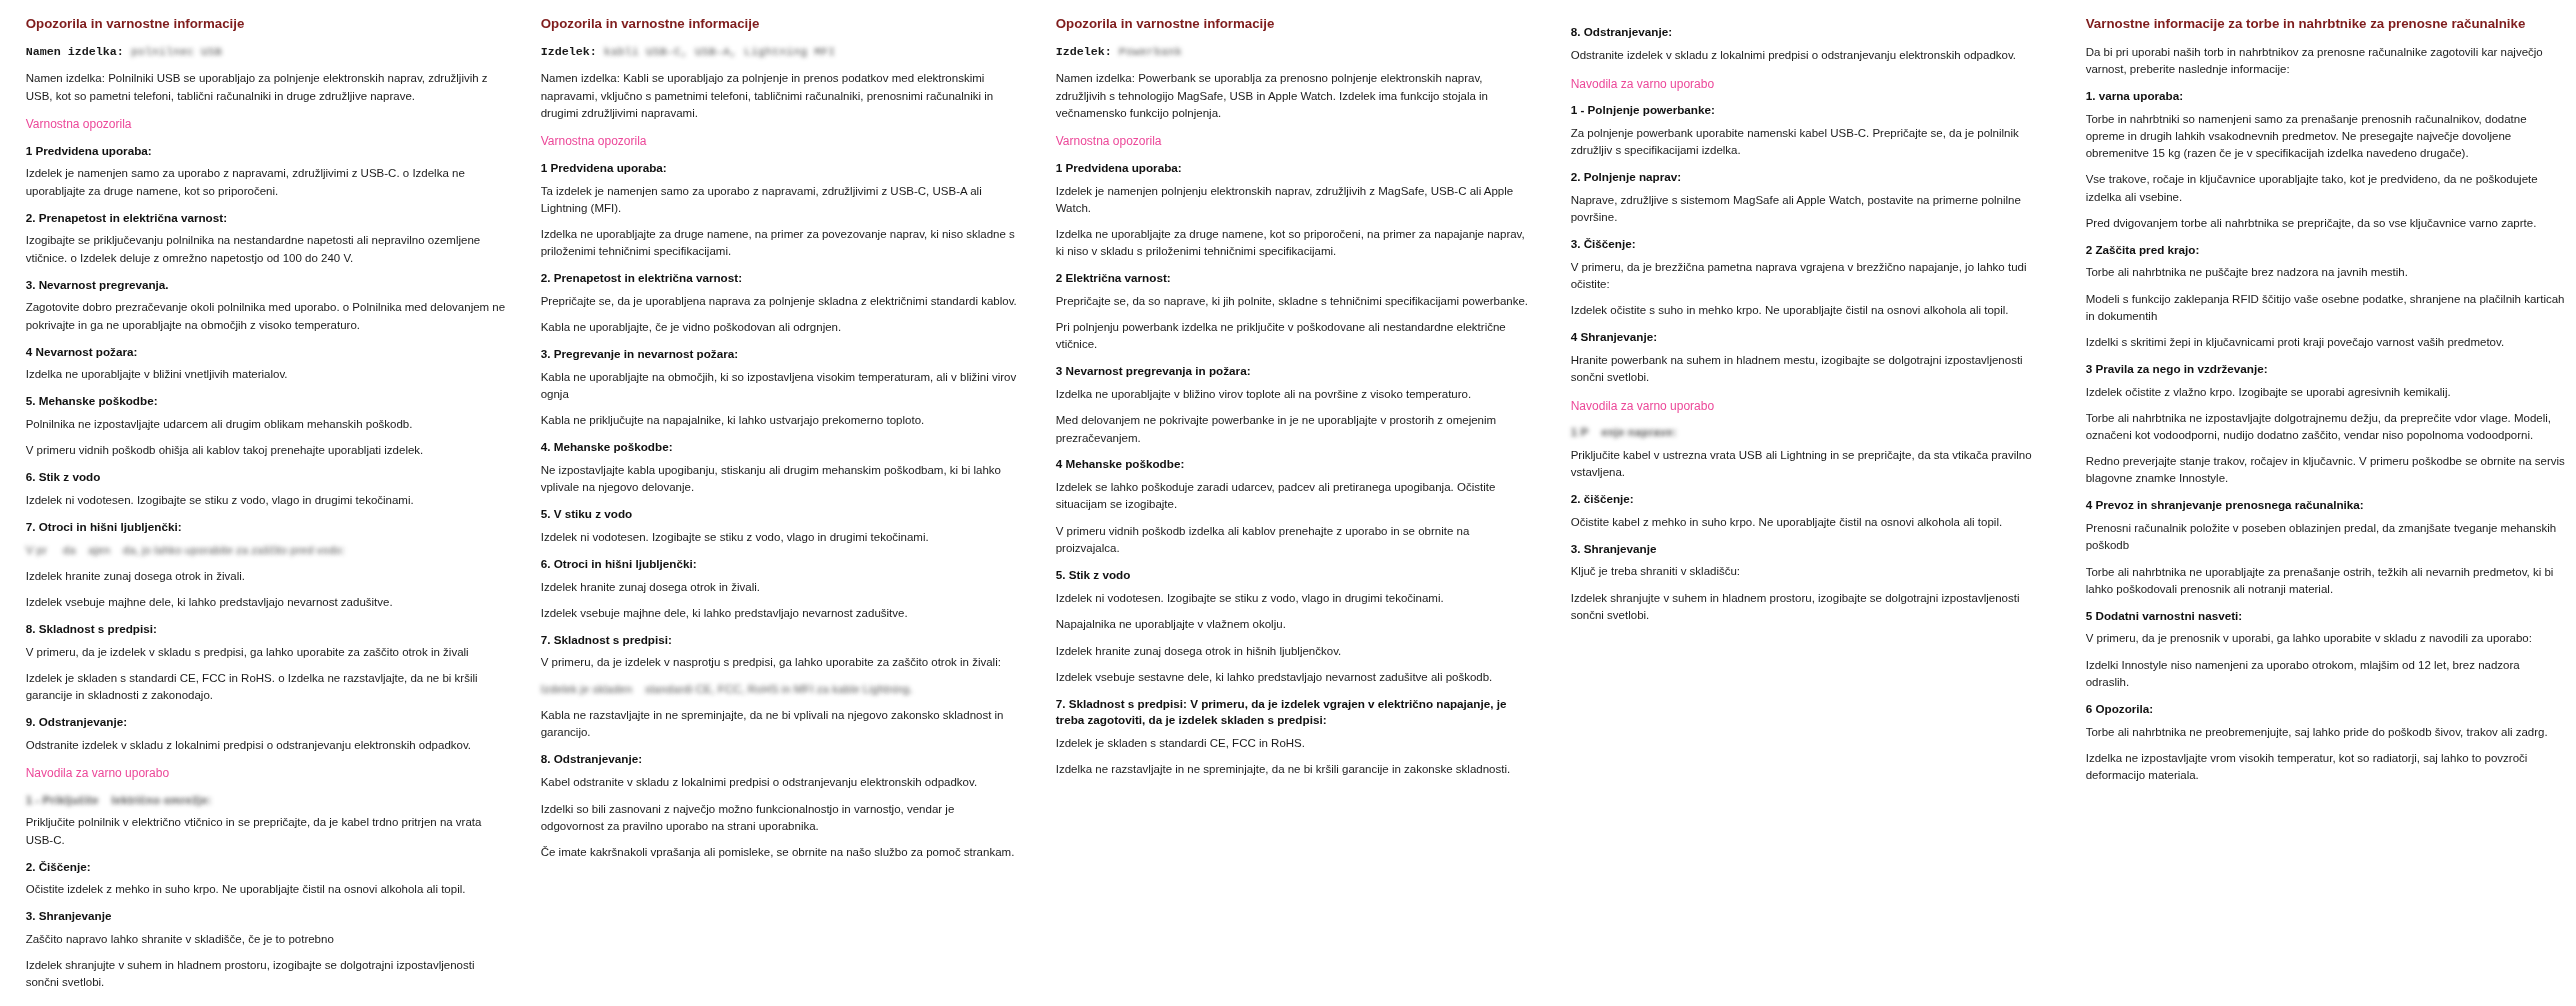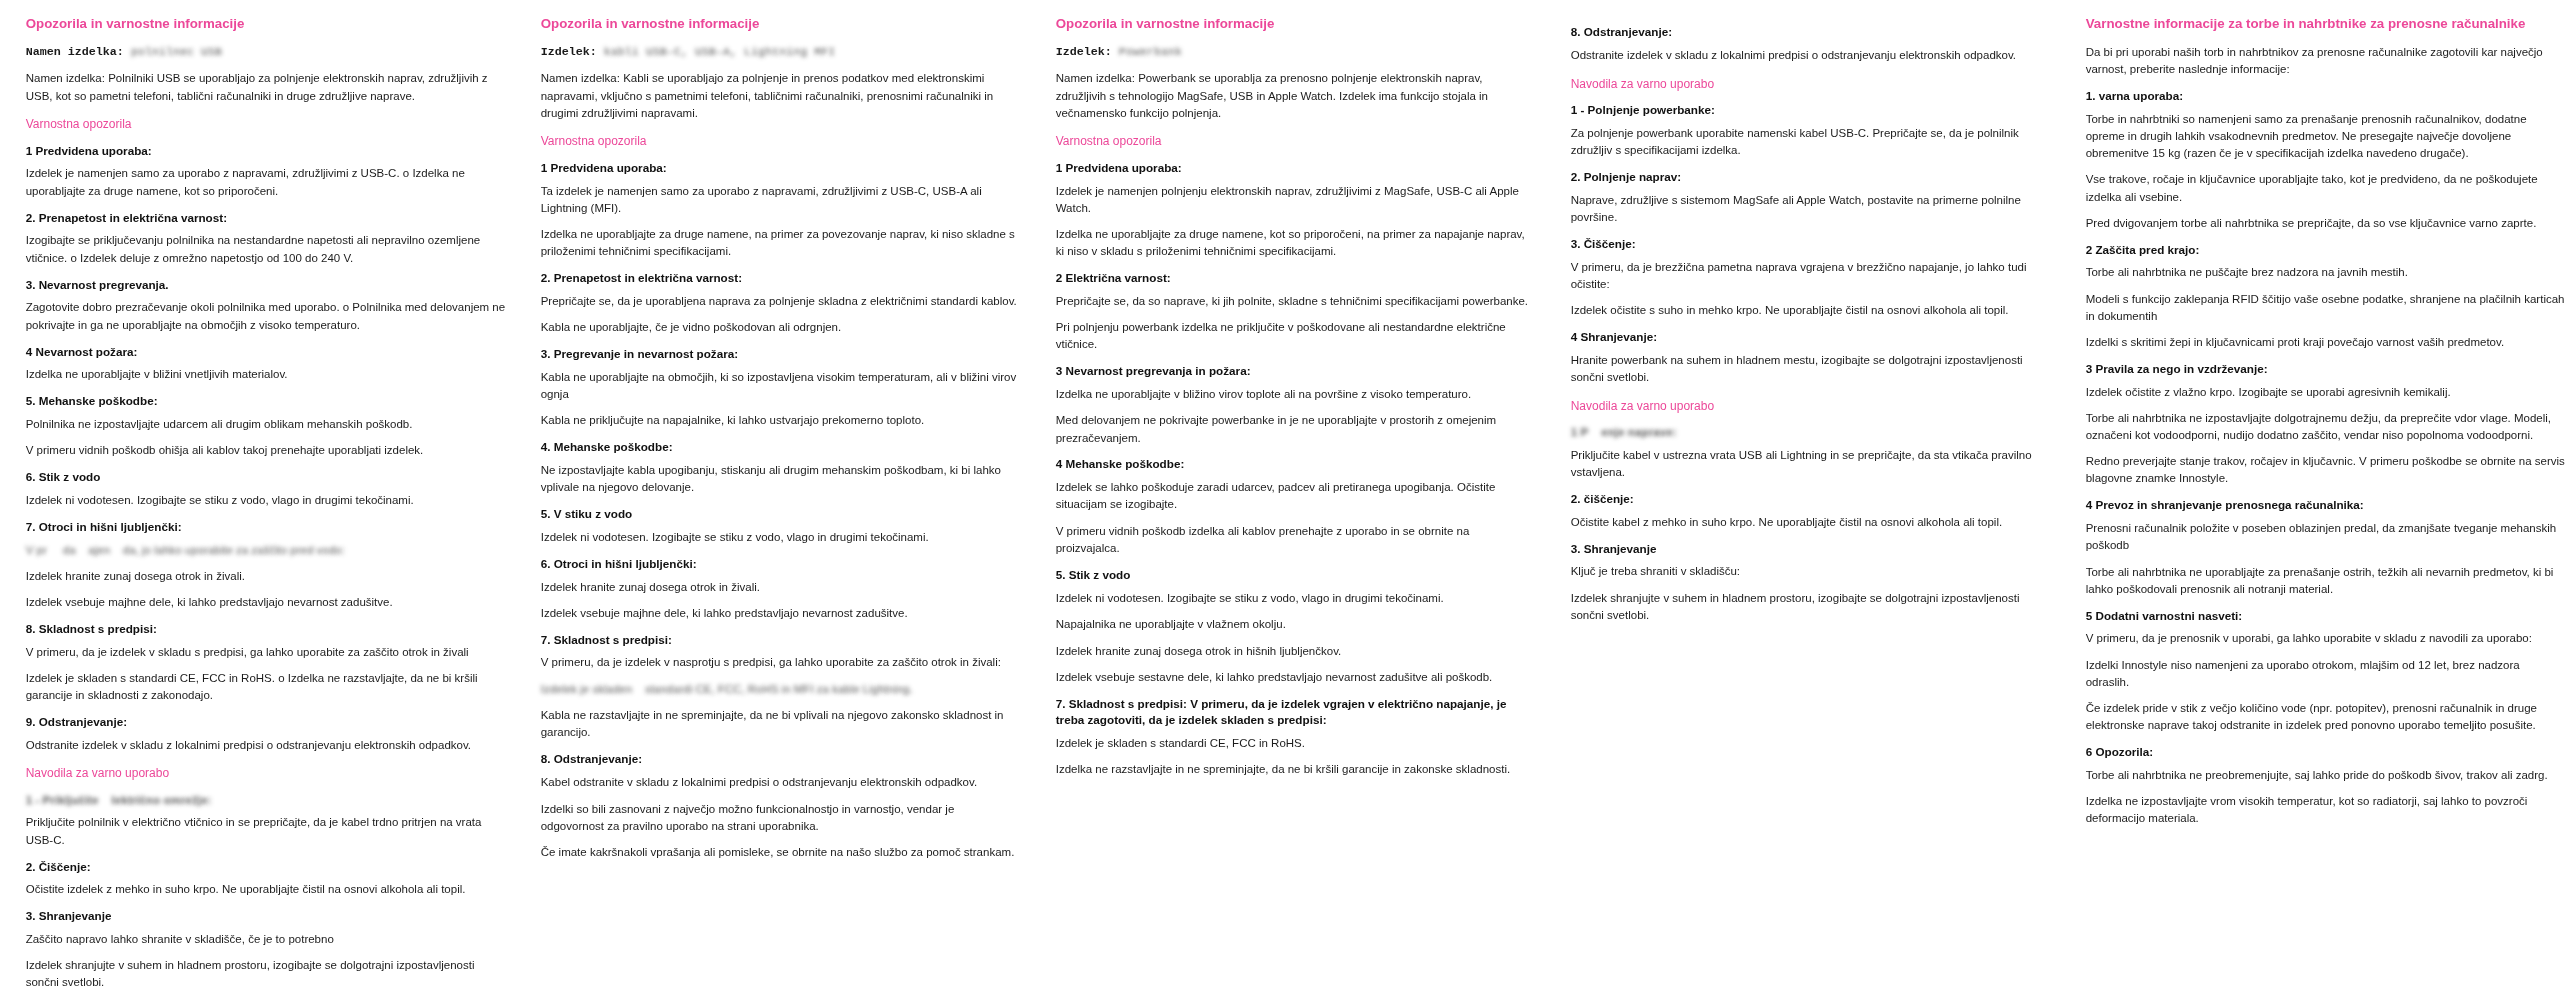--- a/index.html
+++ b/index.html
@@ -28,21 +28,21 @@
     box-sizing: border-box;
     padding: 0 17.7px 0 17.7px;
     width: 515px;
     flex: 0 0 515px;
   }
   .col-title {
     font-size: 13.3px;
     font-weight: bold;
     line-height: 1.35;
     margin: 0 0 11.3px 0;
-    color: #ec4899;
+    color: #7f1d1d;
   }
   .block {
     margin: 0 0 9.7px 0;
   }
   .lead {
     font-size: 11.7px;
     line-height: 1.45;
     margin: 0 0 9.7px 0;
     color: #1a1a1a;
     font-family: Liberation Mono, monospace;
@@ -186,21 +186,21 @@
       <div class="para">Izdelki so bili zasnovani z največjo možno funkcionalnostjo in varnostjo, vendar je odgovornost za pravilno uporabo na strani uporabnika.</div>
       <div class="para">Če imate kakršnakoli vprašanja ali pomisleke, se obrnite na našo službo za pomoč strankam.</div>
     </div>
     <div class="column">
       <div class="col-title">Opozorila in varnostne informacije</div>
       <div class="lead"><span class="lbl">Izdelek:</span> <span class="blurred">Powerbank</span></div>
       <div class="para">Namen izdelka: Powerbank se uporablja za prenosno polnjenje elektronskih naprav, združljivih s tehnologijo MagSafe, USB in Apple Watch. Izdelek ima funkcijo stojala in večnamensko funkcijo polnjenja.</div>
       <div class="sec-head">Varnostna opozorila</div>
       <div class="block">
         <div class="item-head">1 Predvidena uporaba:</div>
-        <div class="para">Izdelek je namenjen polnjenju elektronskih naprav, združljivimi z MagSafe, USB-C ali Apple Watch.</div>
+        <div class="para">Izdelek je namenjen polnjenju elektronskih naprav, združljivih z MagSafe, USB-C ali Apple Watch.</div>
         <div class="para">Izdelka ne uporabljajte za druge namene, kot so priporočeni, na primer za napajanje naprav, ki niso v skladu s priloženimi tehničnimi specifikacijami.</div>
       </div>
       <div class="block">
         <div class="item-head">2 Električna varnost:</div>
         <div class="para">Prepričajte se, da so naprave, ki jih polnite, skladne s tehničnimi specifikacijami powerbanke.</div>
         <div class="para">Pri polnjenju powerbank izdelka ne priključite v poškodovane ali nestandardne električne vtičnice.</div>
       </div>
       <div class="block">
         <div class="item-head">3 Nevarnost pregrevanja in požara:</div>
         <div class="para">Izdelka ne uporabljajte v bližino virov toplote ali na površine z visoko temperaturo.</div>
@@ -287,21 +287,20 @@
       </div>
       <div class="block">
         <div class="item-head">4 Prevoz in shranjevanje prenosnega računalnika:</div>
         <div class="para">Prenosni računalnik položite v poseben oblazinjen predal, da zmanjšate tveganje mehanskih poškodb</div>
         <div class="para">Torbe ali nahrbtnika ne uporabljajte za prenašanje ostrih, težkih ali nevarnih predmetov, ki bi lahko poškodovali prenosnik ali notranji material.</div>
       </div>
       <div class="block">
         <div class="item-head">5 Dodatni varnostni nasveti:</div>
         <div class="para">V primeru, da je prenosnik v uporabi, ga lahko uporabite v skladu z navodili za uporabo:</div>
         <div class="para">Izdelki Innostyle niso namenjeni za uporabo otrokom, mlajšim od 12 let, brez nadzora odraslih.</div>
-        <div class="para">Če izdelek pride v stik z večjo količino vode (npr. potopitev), prenosni računalnik in druge elektronske naprave takoj odstranite in izdelek pred ponovno uporabo temeljito posušite.</div>
       </div>
       <div class="block">
         <div class="item-head">6 Opozorila:</div>
         <div class="para">Torbe ali nahrbtnika ne preobremenjujte, saj lahko pride do poškodb šivov, trakov ali zadrg.</div>
         <div class="para">Izdelka ne izpostavljajte vrom visokih temperatur, kot so radiatorji, saj lahko to povzroči deformacijo materiala.</div>
       </div>
     </div>
   </div>
 
 

